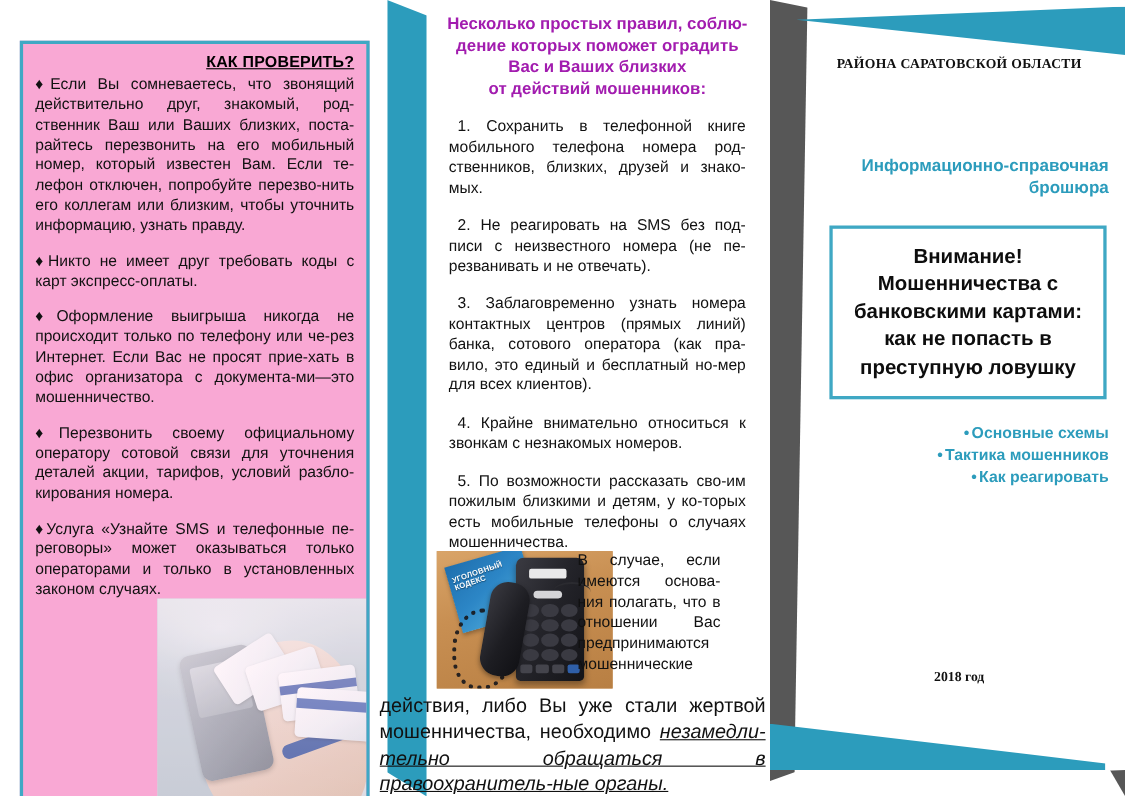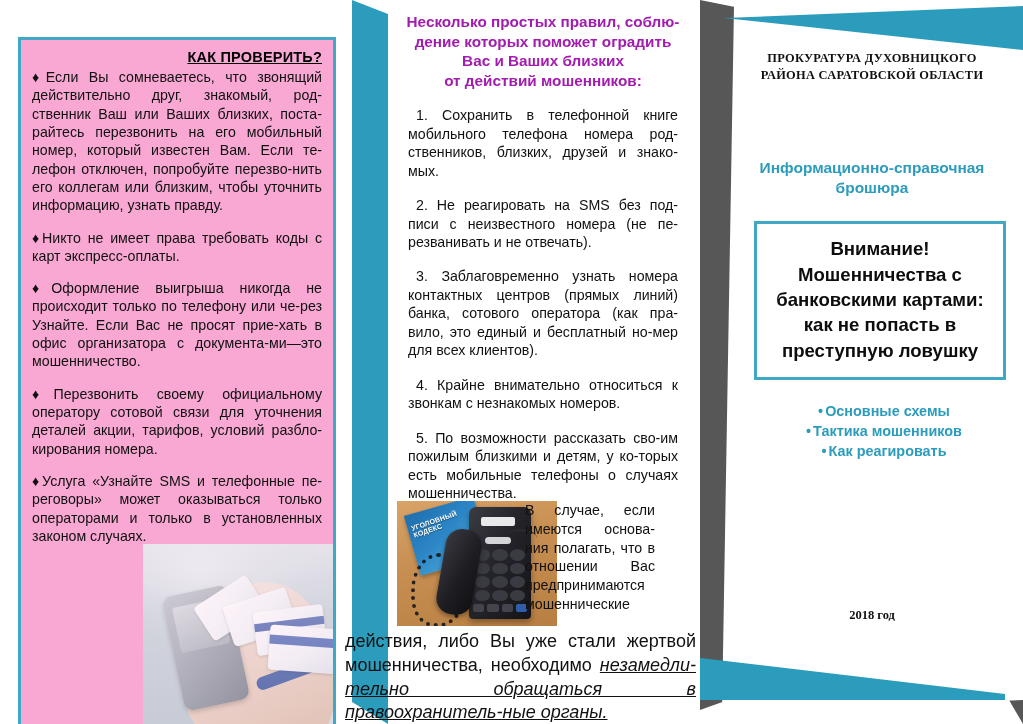--- a/index.html
+++ b/index.html
@@ -358,21 +358,21 @@
   }
   .org-name span { display: block; }
   .brochure-kind {
     margin: 74px 0 0 0;
     text-align: center;
     color: #2C9CBC;
     font-weight: bold;
     font-size: 15.5px;
     line-height: 1.28;
   }
-  .brochure-kind span { display:block; }
+  .brochure-kind span { display:block;text-align:right; }
   .title-box {
     margin: 24px 2px 0 18px;
     border: 3px solid #3FA8C4;
     padding: 12px 6px 14px 6px;
     text-align: center;
     background: #ffffff;
   }
   .title-box-line {
     display: block;
     font-weight: bold;
@@ -381,21 +381,21 @@
     color: #0d0d0d;
   }
   .cover-bullets {
     margin: 22px 0 0 0;
     padding: 0 0 0 24px;
     color: #2C9CBC;
     font-weight: bold;
     font-size: 14.4px;
     line-height: 1.38;
     list-style: none;
-    text-align: center;
+    text-align: right;
   }
   .cover-bullets li::before {
     content: "\2022";
     margin-right: 2px;
   }
   .cover-year {
     position: absolute;
     left: 0; right: 0;
     top: 608px;
     text-align: center;
@@ -422,22 +422,22 @@
         <div class="wm-card c1"></div>
         <div class="wm-card c2"></div>
         <div class="wm-card c3"></div>
         <div class="wm-card c4"></div>
         <div class="wm-veil"></div>
       </div>
 
       <div class="panel-left-content">
         <h2 class="l1-heading">КАК ПРОВЕРИТЬ?</h2>
         <p class="l1-para">♦Если Вы сомневаетесь, что звонящий действительно друг, знакомый, род-ственник Ваш или Ваших близких, поста-райтесь перезвонить на его мобильный номер, который  известен Вам. Если те-лефон отключен, попробуйте перезво-нить его коллегам или близким, чтобы уточнить информацию, узнать правду.</p>
-        <p class="l1-para">♦Никто не имеет права требовать коды с карт экспресс-оплаты.</p>
-        <p class="l1-para">♦Оформление выигрыша никогда не происходит только по телефону или че-рез Узнайте. Если Вас не просят прие-хать в офис организатора с документа-ми—это мошенничество.</p>
+        <p class="l1-para">♦Никто не имеет друг требовать коды с карт экспресс-оплаты.</p>
+        <p class="l1-para">♦Оформление выигрыша никогда не происходит только по телефону или че-рез Интернет. Если Вас не просят прие-хать в офис организатора с документа-ми—это мошенничество.</p>
         <p class="l1-para">♦Перезвонить своему официальному оператору сотовой связи  для уточнения деталей акции, тарифов, условий разбло-кирования номера.</p>
         <p class="l1-para">♦Услуга «Узнайте SMS и телефонные пе-реговоры» может оказываться только операторами и только в установленных законом случаях.</p>
       </div>
     </div>
   </section>
 
   <section class="panel-mid">
     <div class="mid-teal-bar"></div>
 
     <div class="mid-content">
@@ -498,21 +498,20 @@
 
   <section class="panel-right">
     <div class="cover-shadow"></div>
     <div class="cover-shadow-right"></div>
     <div class="cover-sheet"></div>
     <div class="cover-tri-top"></div>
     <div class="cover-tri-bottom"></div>
 
     <div class="cover-inner">
       <div class="org-name">
-        <span>ПРОКУРАТУРА ДУХОВНИЦКОГО</span>
         <span>РАЙОНА САРАТОВСКОЙ ОБЛАСТИ</span>
       </div>
 
       <div class="brochure-kind">
         <span>Информационно-справочная</span>
         <span>брошюра</span>
       </div>
 
       <div class="title-box">
         <span class="title-box-line">Внимание!</span>

